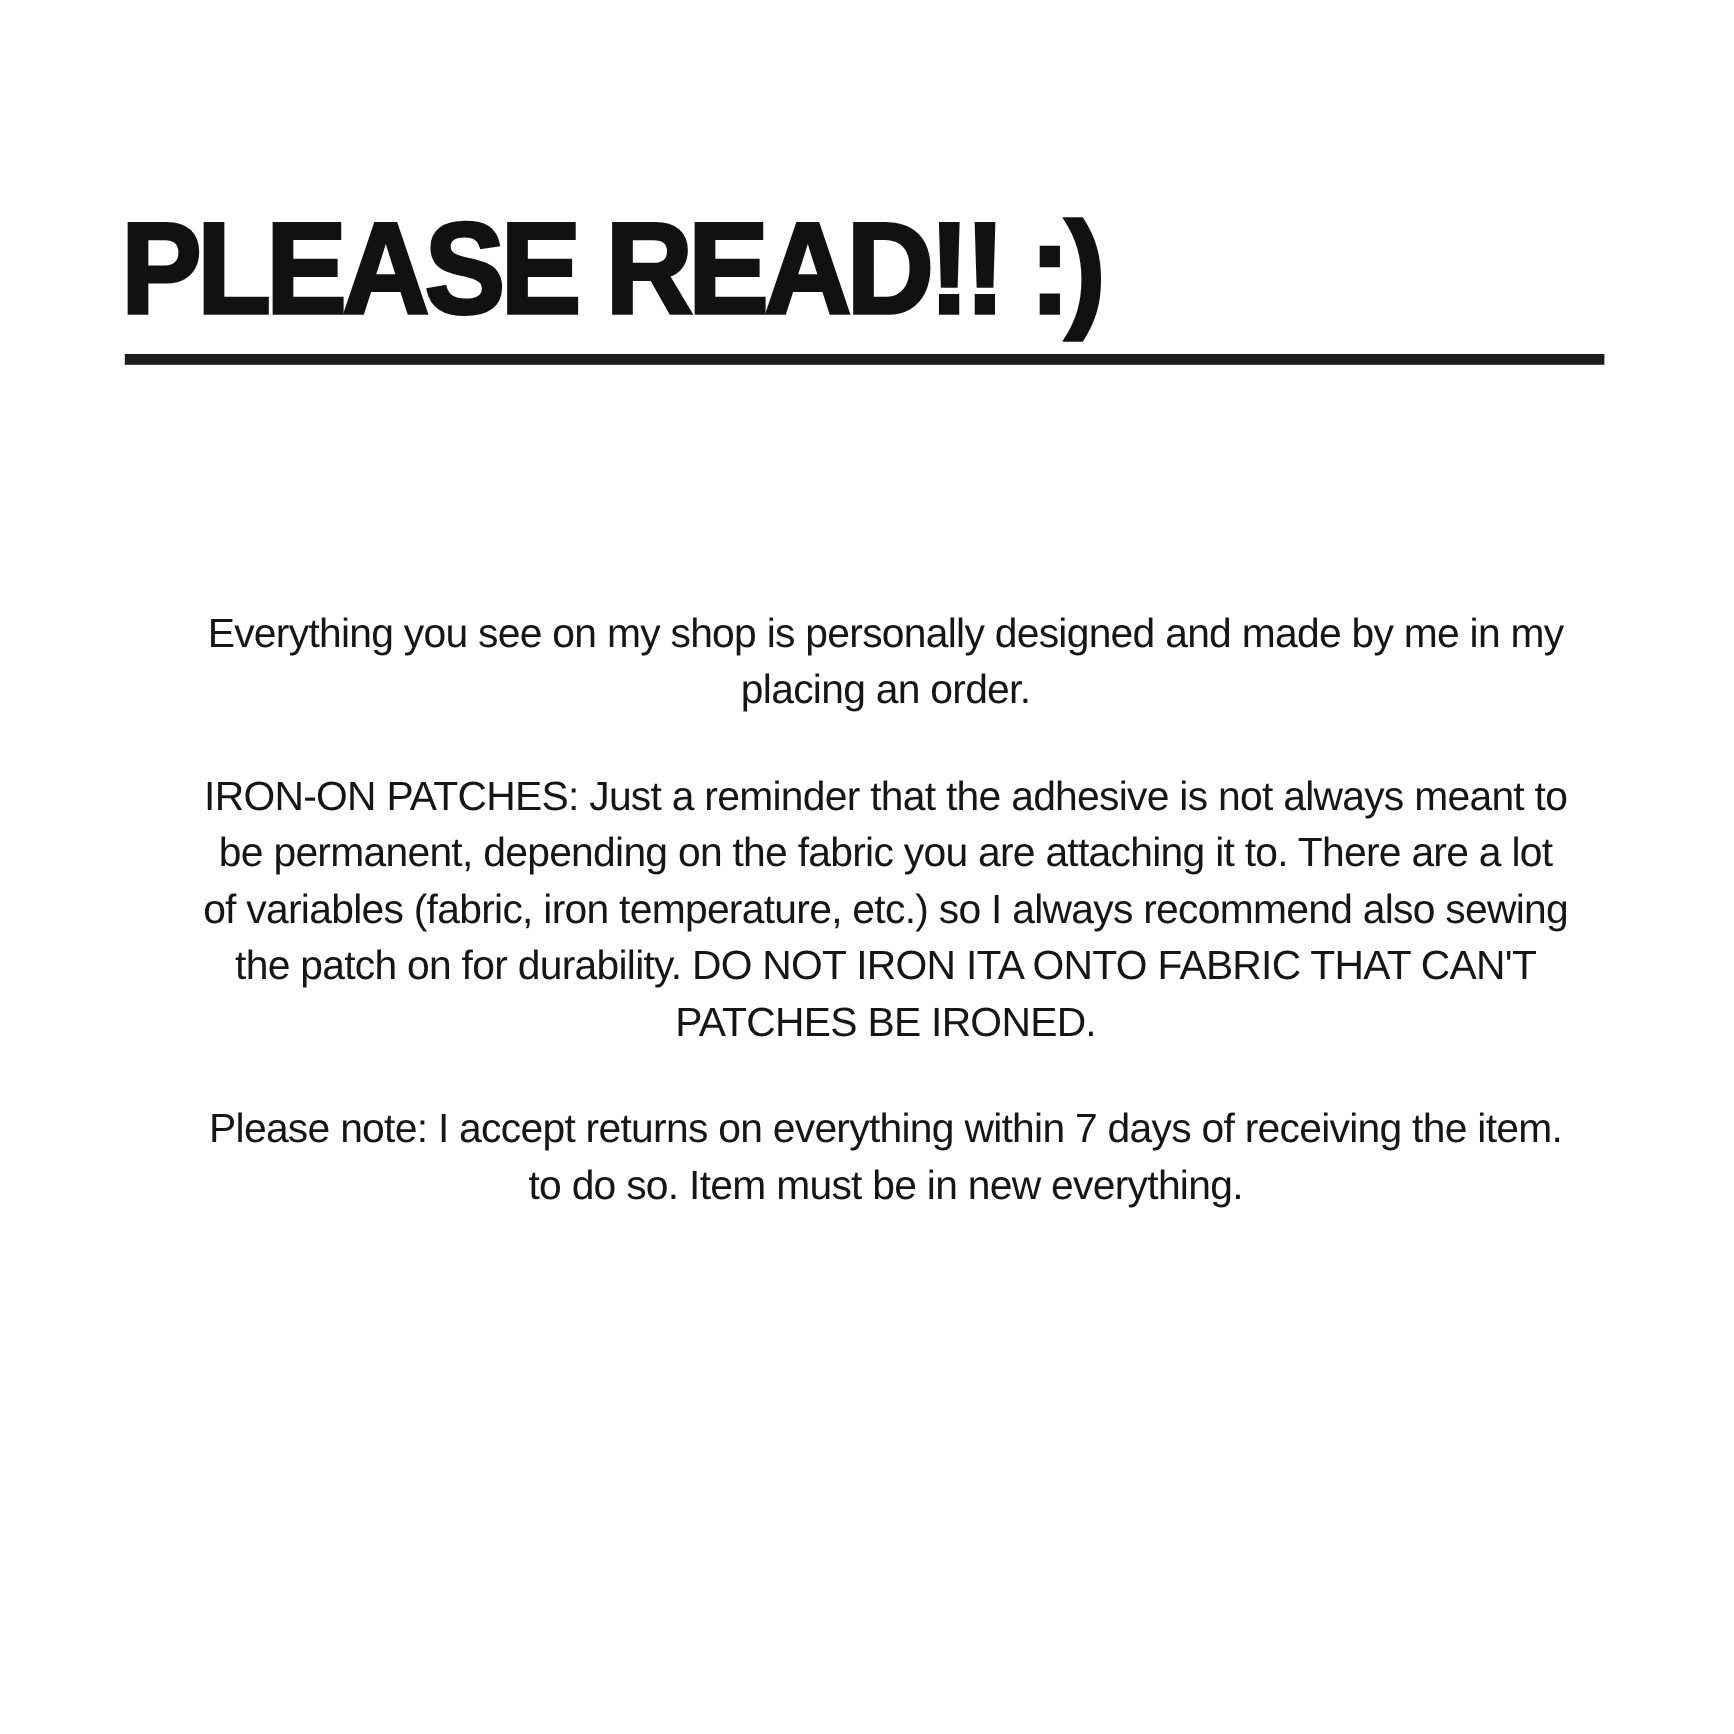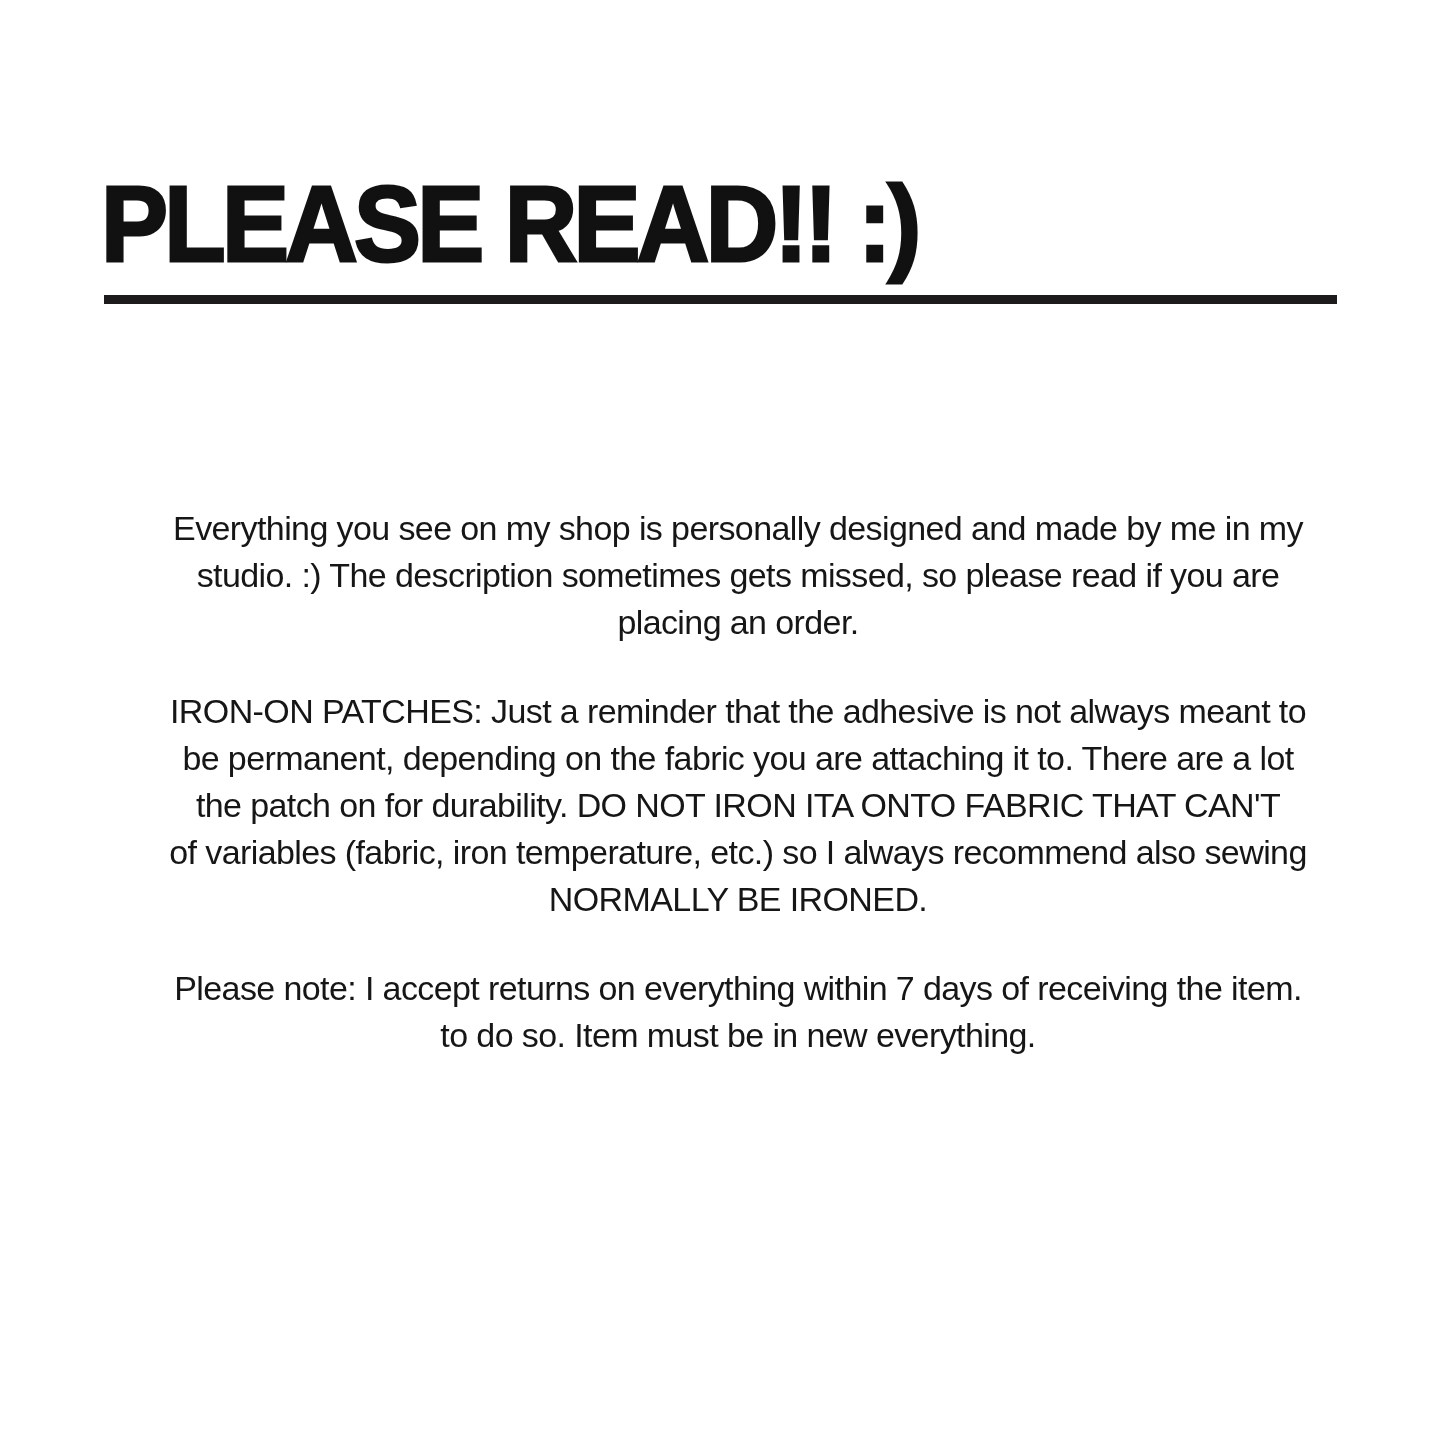--- a/index.html
+++ b/index.html
@@ -64,30 +64,29 @@
 <div class="canvas">
 
   <h1 class="title">PLEASE READ!! :)</h1>
 
   <div class="rule"></div>
 
   <div class="body-text">
 
     <div class="para">
       <div class="line">Everything you see on my shop is personally designed and made by me in my</div>
-      <div class="line">studio. :) The description sometimes gets missed, so please read if you are</div>
       <div class="line">placing an order.</div>
     </div>
 
     <div class="para">
       <div class="line">IRON-ON PATCHES: Just a reminder that the adhesive is not always meant to</div>
       <div class="line">be permanent, depending on the fabric you are attaching it to. There are a lot</div>
+      <div class="line">of variables (fabric, iron temperature, etc.) so I always recommend also sewing</div>
       <div class="line">the patch on for durability. DO NOT IRON ITA ONTO FABRIC THAT CAN'T</div>
-      <div class="line">of variables (fabric, iron temperature, etc.) so I always recommend also sewing</div>
-      <div class="line">NORMALLY BE IRONED.</div>
+      <div class="line">PATCHES BE IRONED.</div>
     </div>
 
     <div class="para">
       <div class="line">Please note: I accept returns on everything within 7 days of receiving the item.</div>
       <div class="line">to do so. Item must be in new everything.</div>
     </div>
 
   </div>
 </div>
 

